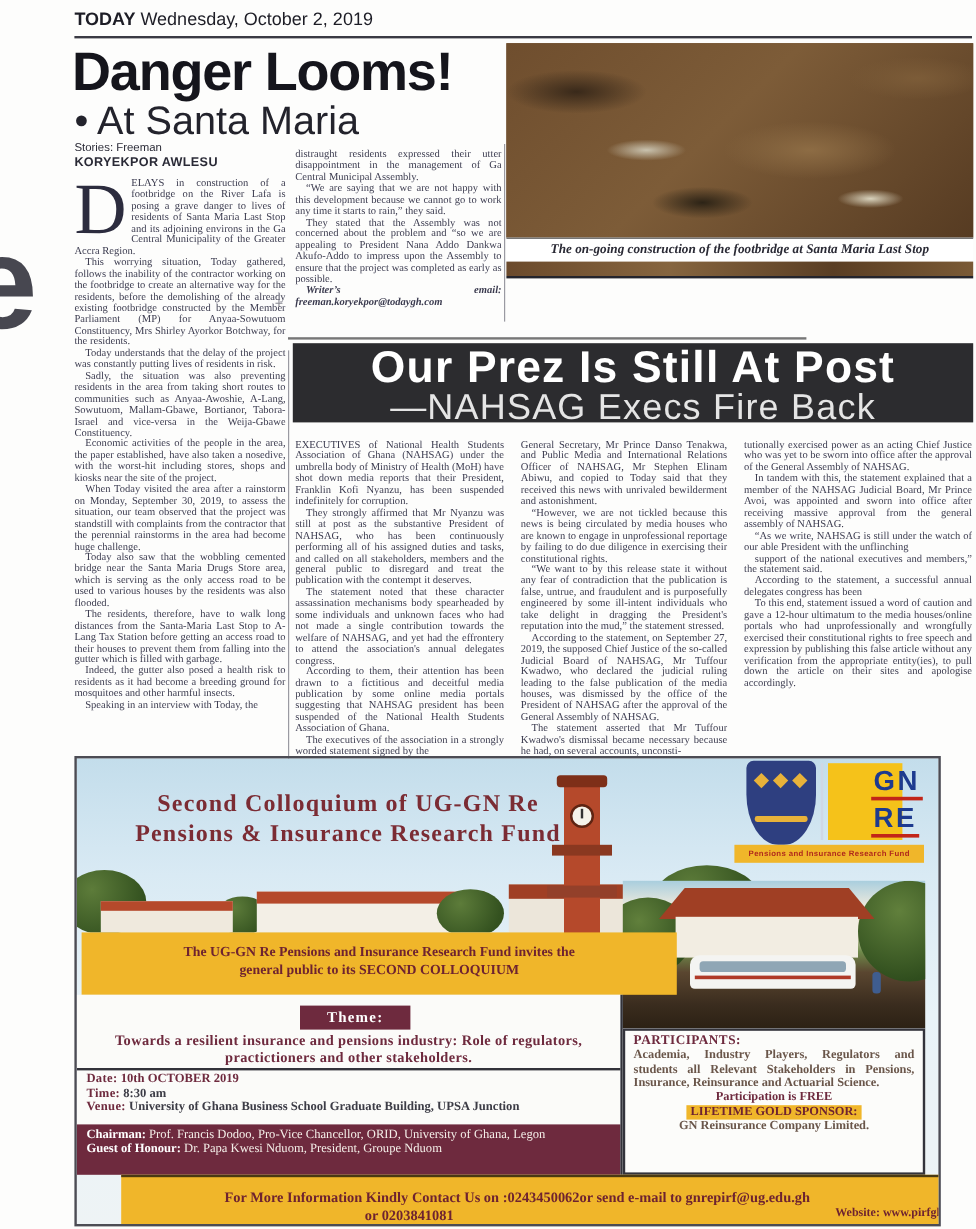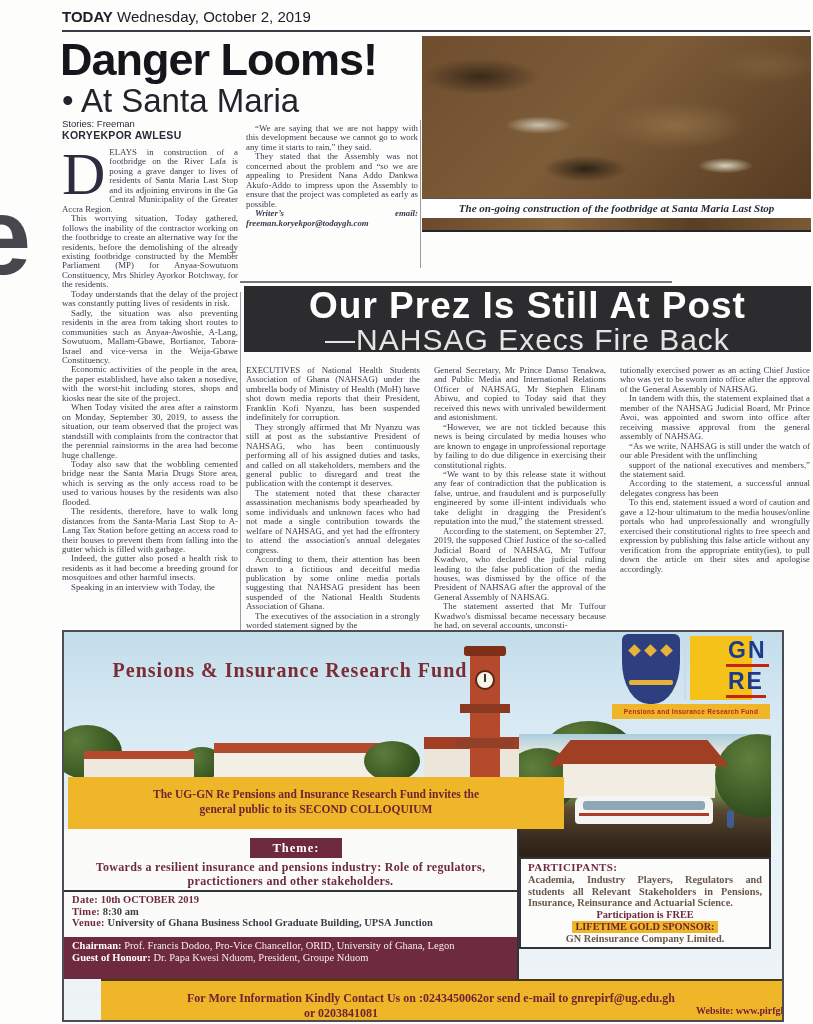--- a/index.html
+++ b/index.html
@@ -114,21 +114,21 @@
   
   .datebox{left:0;top:258px;width:453px;height:47px;background:#fbfbf9;border-top:2px solid #33333b;
            box-sizing:border-box;padding:2px 8px;font:bold 10.5px/11.5px "Liberation Serif",serif;color:#3c3c46;overflow:hidden;}
   .datebox .lbl{color:#6e2a3e;letter-spacing:.3px;}
   
   .chairbox{left:0;top:305px;width:453px;height:42px;background:#6e2a3e;color:#f4eee8;
             box-sizing:border-box;padding:3px 8px;font:400 10.5px/11.5px "Liberation Serif",serif;overflow:hidden;}
   .chairbox .lbl{font-weight:bold;color:#fff;}
   .vline-mid{left:453px;top:197px;width:2px;height:150px;background:#33333b;}
   
-  .participants{left:455px;top:225px;width:252px;height:92px;background:#fcfcfa;border:2px solid #33333b;
+  .participants{left:455px;top:225px;width:252px;height:122px;background:#fcfcfa;border:2px solid #33333b;
                 box-sizing:border-box;padding:3px 7px;overflow:hidden;
                 font:bold 10.3px/11.8px "Liberation Serif",serif;color:#6a564a;}
   .participants .lbl{color:#6e2a3e;font-size:11px;letter-spacing:.4px;}
   .participants .ptext{text-align:justify;}
   .participants .center{text-align:center;color:#6e2a3e;}
   .participants .sponsor-lbl{display:inline-block;background:#f0b62a;color:#6e2330;padding:0 3px;}
   .participants .sponsor-val{text-align:center;color:#6a564a;}
   
   .contact{left:0;top:347px;width:722px;height:45px;background:#f0b62a;border-top:2px solid #4a3a12;
            box-sizing:border-box;font:bold 12px/14px "Liberation Serif",serif;color:#6e2330;margin-left:37px;}
@@ -160,20 +160,21 @@
   <p>Sadly, the situation was also preventing residents in the area from taking short routes to communities such as Anyaa-Awoshie, A-Lang, Sowutuom, Mallam-Gbawe, Bortianor, Tabora-Israel and vice-versa in the Weija-Gbawe Constituency.</p>
   <p>Economic activities of the people in the area, the paper established, have also taken a nosedive, with the worst-hit including stores, shops and kiosks near the site of the project.</p>
   <p>When Today visited the area after a rainstorm on Monday, September 30, 2019, to assess the situation, our team observed that the project was standstill with complaints from the contractor that the perennial rainstorms in the area had become huge challenge.</p>
   <p>Today also saw that the wobbling cemented bridge near the Santa Maria Drugs Store area, which is serving as the only access road to be used to various houses by the residents was also flooded.</p>
   <p>The residents, therefore, have to walk long distances from the Santa-Maria Last Stop to A-Lang Tax Station before getting an access road to their houses to prevent them from falling into the gutter which is filled with garbage.</p>
   <p>Indeed, the gutter also posed a health risk to residents as it had become a breeding ground for mosquitoes and other harmful insects.</p>
   <p>Speaking in an interview with Today, the</p>
 </div>
 
 <div class="abs bodycol col2">
+  <p class="first">distraught residents expressed their utter disappointment in the management of Ga Central Municipal Assembly.</p>
   <p>“We are saying that we are not happy with this development because we cannot go to work any time it starts to rain,” they said.</p>
   <p>They stated that the Assembly was not concerned about the problem and “so we are appealing to President Nana Addo Dankwa Akufo-Addo to impress upon the Assembly to ensure that the project was completed as early as possible.</p>
   <p class="email">Writer’s email: freeman.koryekpor@todaygh.com</p>
 </div>
 
 <div class="abs vrule-a"></div>
 <div class="abs vrule-b"></div>
 
 <div class="abs lead-photo"></div>
 <div class="abs lead-caption">The on-going construction of the footbridge at Santa Maria Last Stop</div>
@@ -203,20 +204,21 @@
   <p class="first">tutionally exercised power as an acting Chief Justice who was yet to be sworn into office after the approval of the General Assembly of NAHSAG.</p>
   <p>In tandem with this, the statement explained that a member of the NAHSAG Judicial Board, Mr Prince Avoi, was appointed and sworn into office after receiving massive approval from the general assembly of NAHSAG.</p>
   <p>“As we write, NAHSAG is still under the watch of our able President with the unflinching</p>
   <p>support of the national executives and members,” the statement said.</p>
   <p>According to the statement, a successful annual delegates congress has been</p>
   <p>To this end, statement issued a word of caution and gave a 12-hour ultimatum to the media houses/online portals who had unprofessionally and wrongfully exercised their constitutional rights to free speech and expression by publishing this false article without any verification from the appropriate entity(ies), to pull down the article on their sites and apologise accordingly.</p>
 </div>
 
 <div class="abs ad">
   <div class="abs ad-title">
+    <div>Second Colloquium of UG-GN Re</div>
     <div>Pensions &amp; Insurance Research Fund</div>
   </div>
 
   <div class="abs campus">
     <div class="abs tree t1"></div>
     <div class="abs tree t4"></div>
     <div class="abs bldg3"></div>
     <div class="abs bldg1"></div>
     <div class="abs tree t2"></div>
     <div class="abs bldg2"></div>

